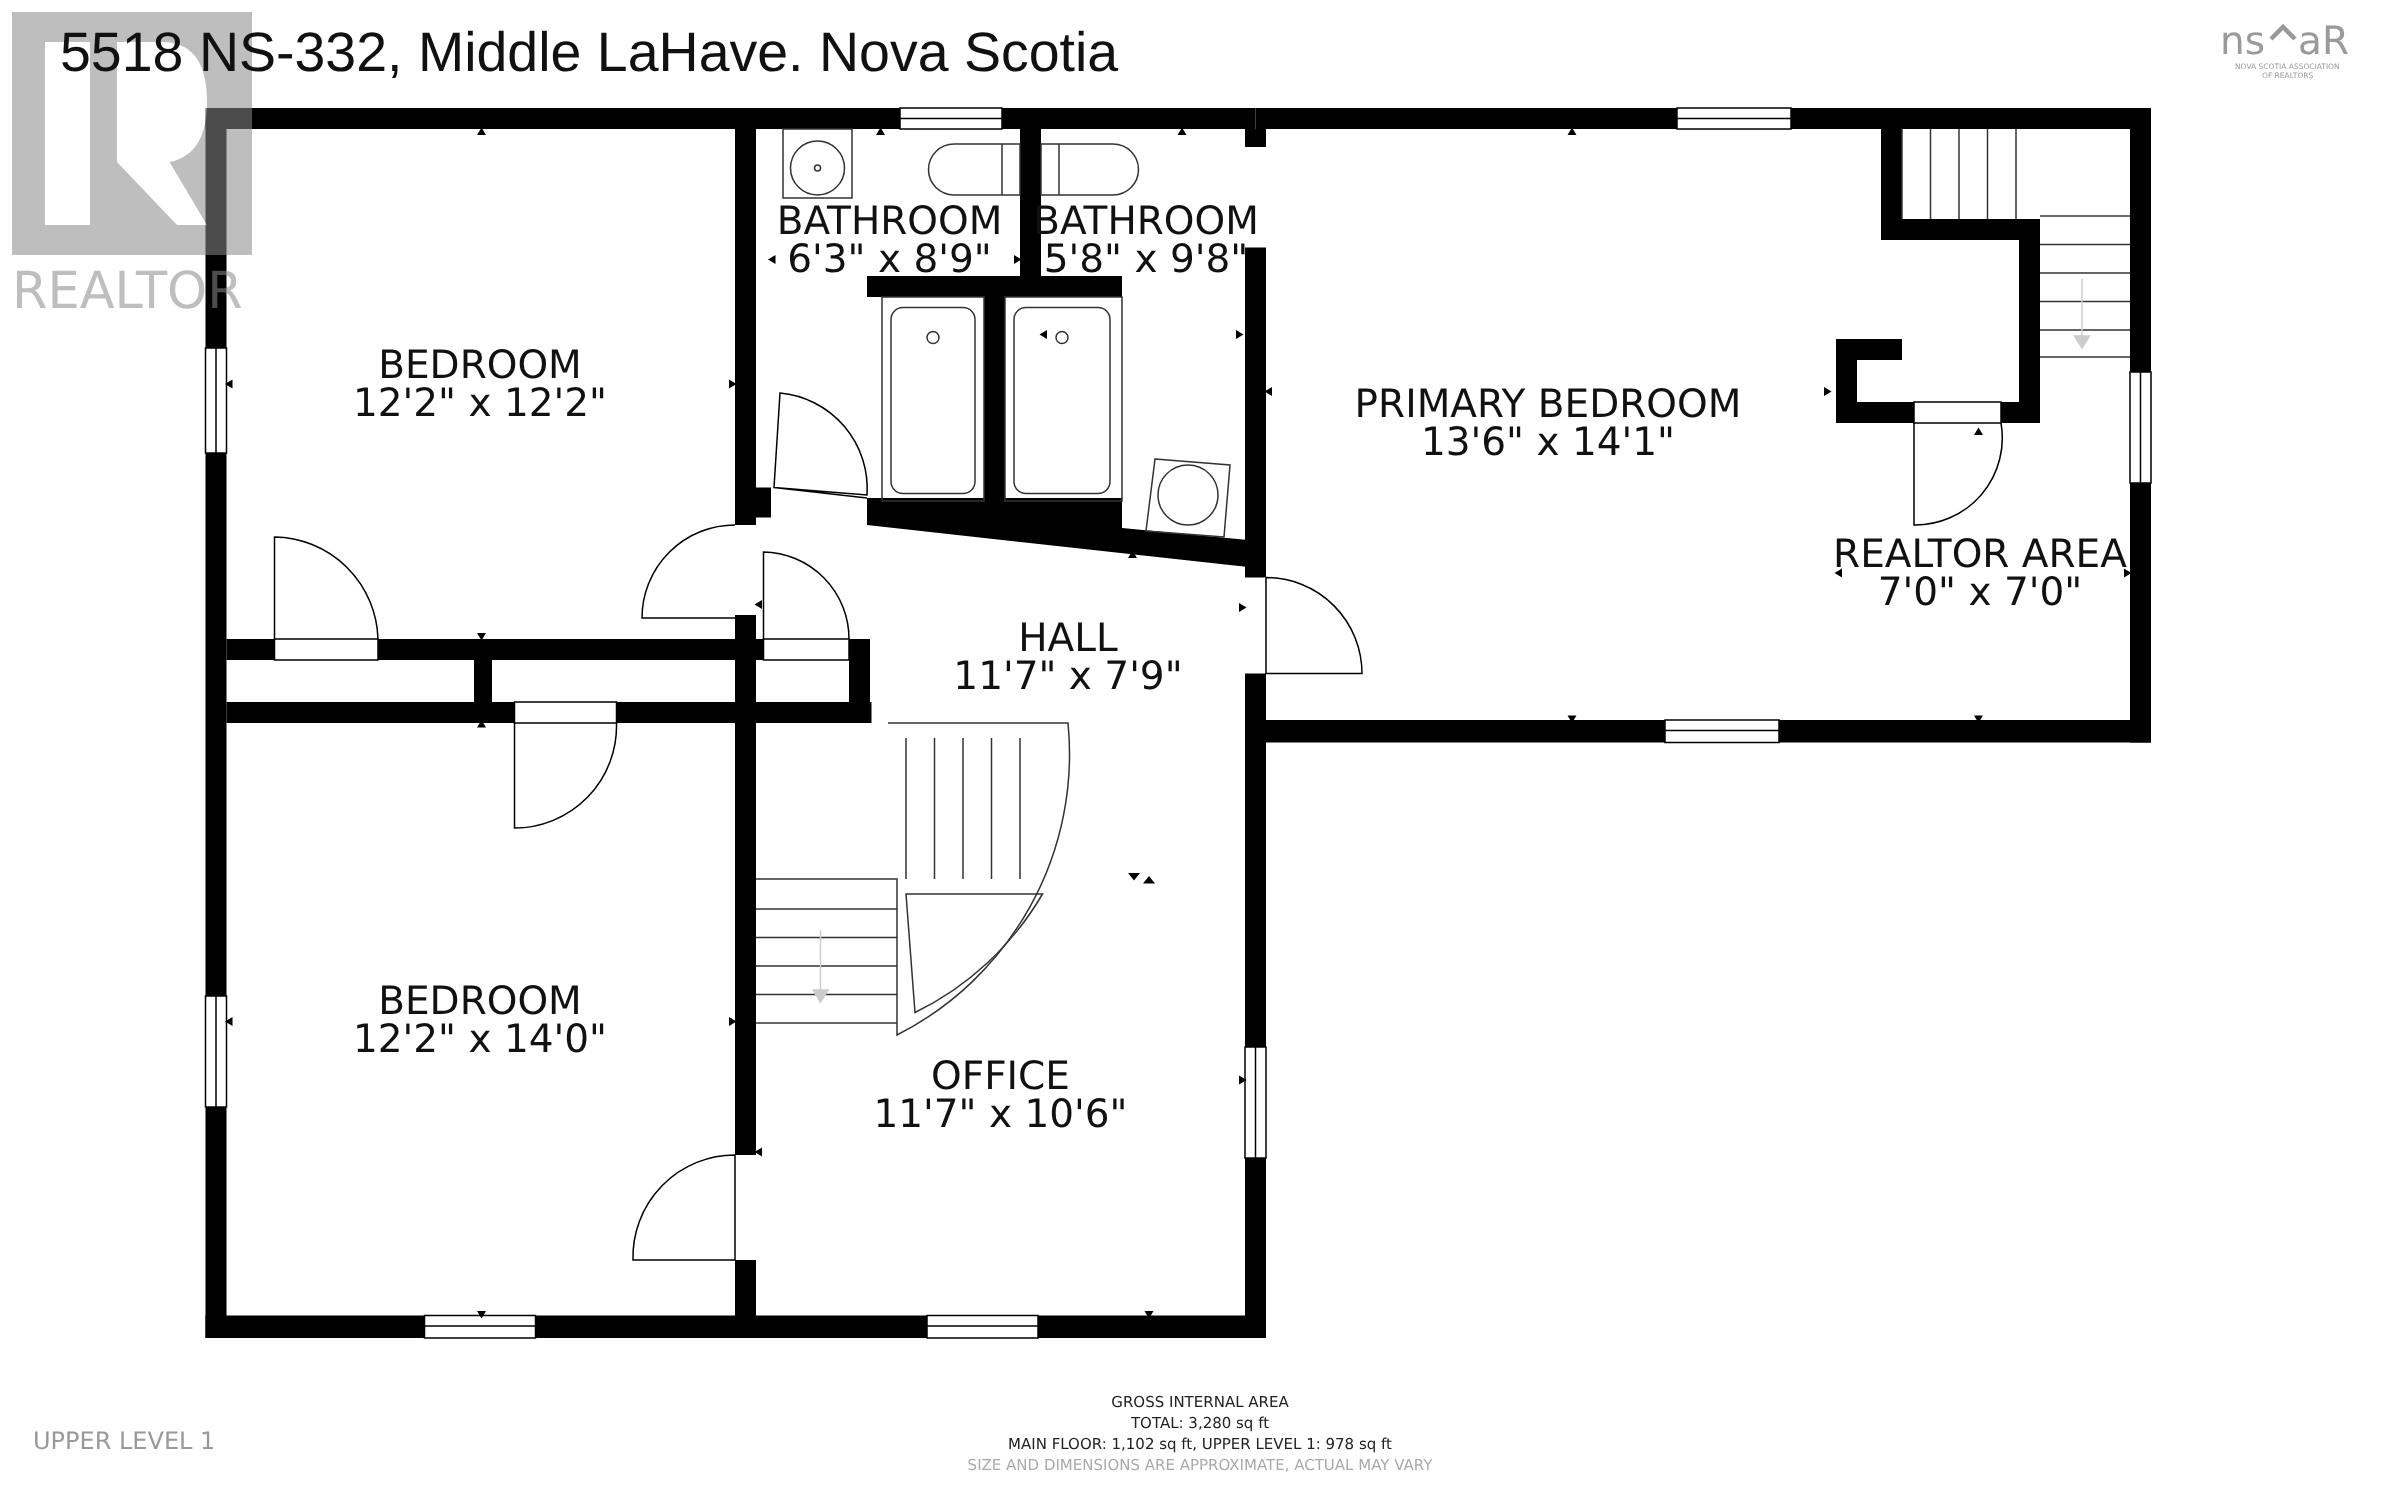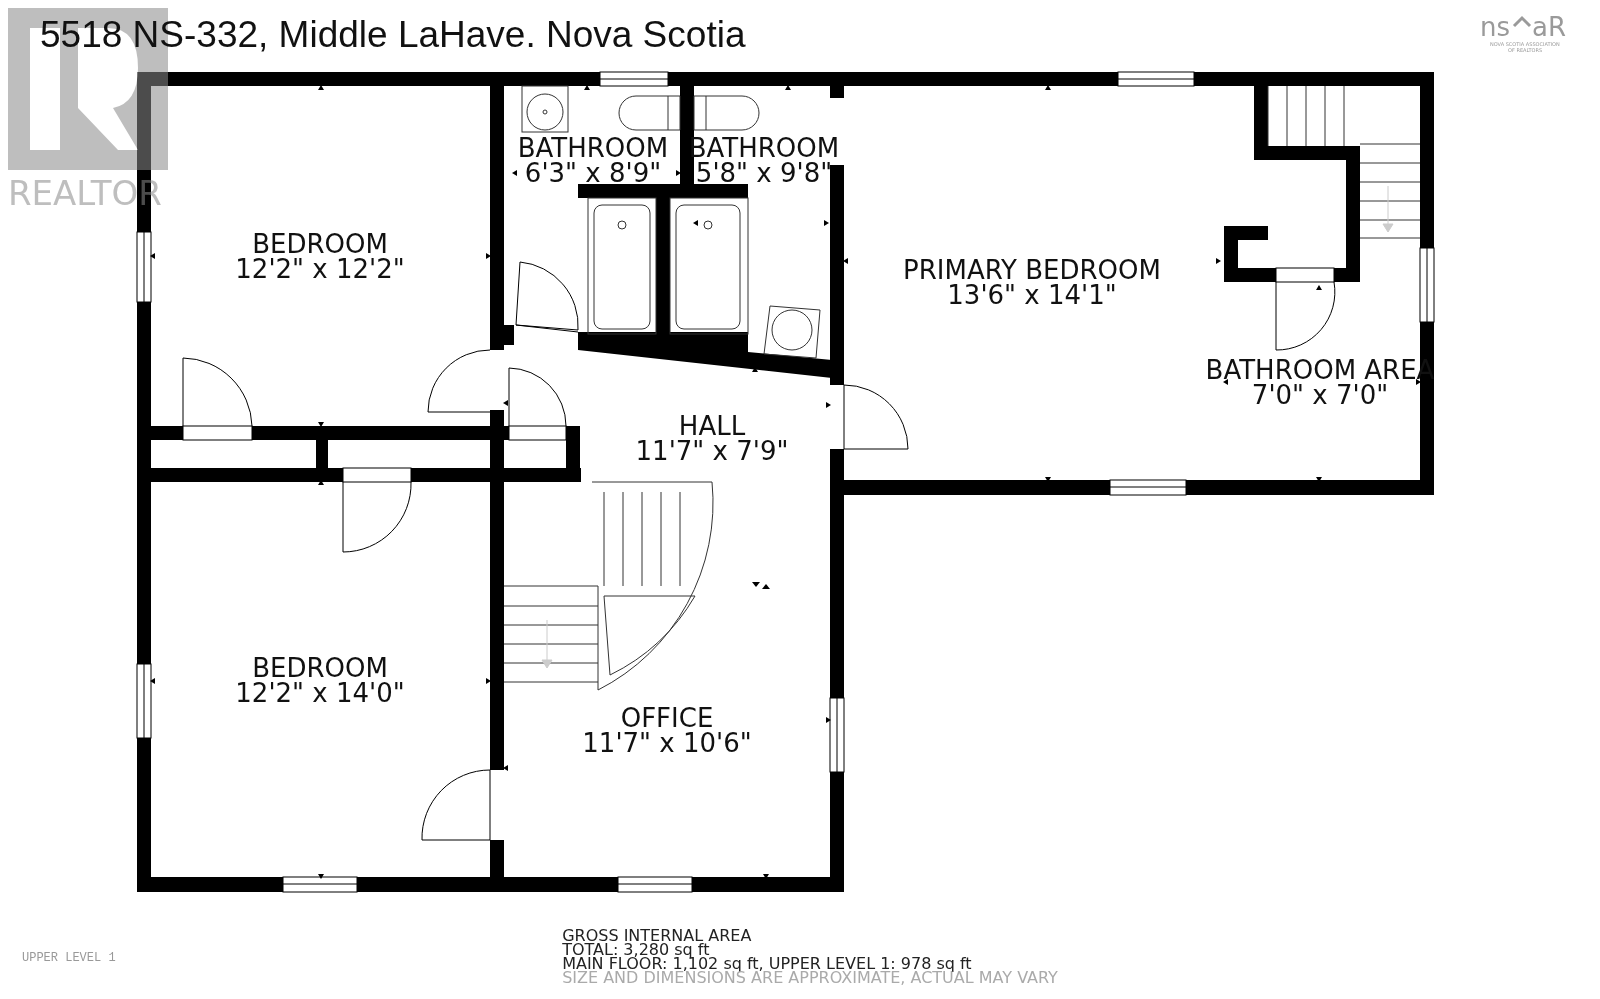--- a/index.html
+++ b/index.html
@@ -2,23 +2,23 @@
 <html><head>
 <meta charset="utf-8">
 <style>
   html, body { margin: 0; padding: 0; background: #ffffff; }
   body { width: 1600px; height: 999px; position: relative; overflow: hidden; font-family: "DejaVu Sans", "Liberation Sans", sans-serif; }
   .title { position: absolute; left: 40px; top: 14px; font-size: 37px; color: #111; letter-spacing: 0px; font-family: Liberation Sans, sans-serif; font-weight: normal; z-index: 3; white-space: nowrap; }
   .realtor-logo { position: absolute; left: 8px; top: 8px; width: 160px; height: 205px; z-index: 2; opacity: 0.55; pointer-events: none; }
   .nsar-logo { position: absolute; left: 1480px; top: 6px; width: 100px; height: 48px; z-index: 2; }
   svg.plan { position: absolute; left: 0; top: 0; width: 1600px; height: 999px; z-index: 1; }
   .room-label { position: absolute; text-align: center; font-size: 26px; color: #111; line-height: 25px; z-index: 4; white-space: nowrap; transform: translateX(-50%); font-family: "DejaVu Sans", sans-serif; }
-  .footer { position: absolute; left: 800px; top: 929px; transform: translateX(-50%); font-size: 16px; line-height: 14px; color: #222; white-space: nowrap; z-index: 4; margin-left: 10px; }
+  .footer { position: absolute; left: 800px; top: 929px; transform: translateX(-50%); text-align: center; font-size: 10px; line-height: 14px; color: #222; white-space: nowrap; z-index: 4; }
   .footer .disclaimer { color: #aaaaaa; }
-  .level-label { position: absolute; left: 22px; top: 951px; font-size: 12px; color: #999; z-index: 4; font-family: Liberation Mono, monospace; }
+  .level-label { position: absolute; left: 22px; top: 951px; font-size: 16px; color: #999; z-index: 4; }
 </style>
 </head>
 <body>
 
 <div class="realtor-logo">
   <svg width="160" height="205" viewBox="0 0 160 205">
     <rect x="0" y="0" width="160" height="162" fill="#8a8a8a"></rect>
     <rect x="22" y="20" width="30" height="122" fill="#ffffff"></rect>
     <path d="M70 20 L100 20 Q130 20 130 60 Q130 95 105 100 L130 142 L110 142 L70 100 Z" fill="#ffffff"></path>
     <text x="0" y="197" font-size="34" fill="#8a8a8a" font-family="DejaVu Sans, sans-serif">REALTOR</text>
@@ -219,21 +219,21 @@
 </div>
 <div class="room-label" style="left:764px; top:136px;">
   <div>BATHROOM</div>
   <div>5'8" x 9'8"</div>
 </div>
 <div class="room-label" style="left:1032px; top:258px;text-align:center;">
   <div>PRIMARY BEDROOM</div>
   <div>13'6" x 14'1"</div>
 </div>
 <div class="room-label" style="left:1320px; top:358px;">
-  <div>BATHROOM AREA</div>
+  <div>REALTOR AREA</div>
   <div>7'0" x 7'0"</div>
 </div>
 <div class="room-label" style="left:712px; top:414px;">
   <div>HALL</div>
   <div>11'7" x 7'9"</div>
 </div>
 <div class="room-label" style="left:320px; top:656px;">
   <div>BEDROOM</div>
   <div>12'2" x 14'0"</div>
 </div>

